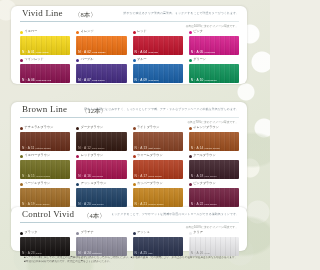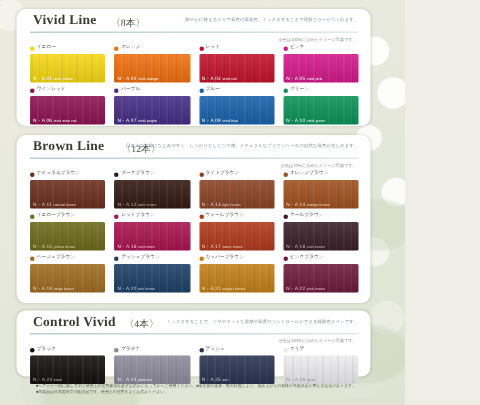--- a/index.html
+++ b/index.html
@@ -34,28 +34,28 @@
   }
   .page{position:absolute;inset:0;}
 
   .card{
     position:absolute;
     background:#fff;
     border-radius:6px;
     box-shadow:0 0 2px rgba(120,120,110,.35);
   }
   #card-vivid   {left:11px;top:6px;  width:236px;height:78px;}
-  #card-brown   {left:11px;top:90px; width:236px;height:112px;}
+  #card-brown   {left:11px;top:102px; width:236px;height:112px;}
   #card-control {left:11px;top:207px;width:236px;height:44px;}
 
   .sec-head{position:relative;height:15px;}
   .sec-title{
     position:absolute;left:11px;top:2px;
     font-family:"Liberation Serif","DejaVu Serif",serif;
-    font-size:9px;font-weight:700;color:#3b3b36;letter-spacing:.2px;
+    font-size:9px;font-weight:400;color:#3b3b36;letter-spacing:.2px;
     white-space:nowrap;
   }
   .sec-count{
     position:absolute;top:4.5px;
     font-family:"Liberation Serif",serif;
     font-size:6.5px;color:#4a4a44;white-space:nowrap;
   }
   .sec-desc{
     position:absolute;top:6px;right:8px;
     font-size:2.9px;color:#7d8a93;letter-spacing:.1px;

